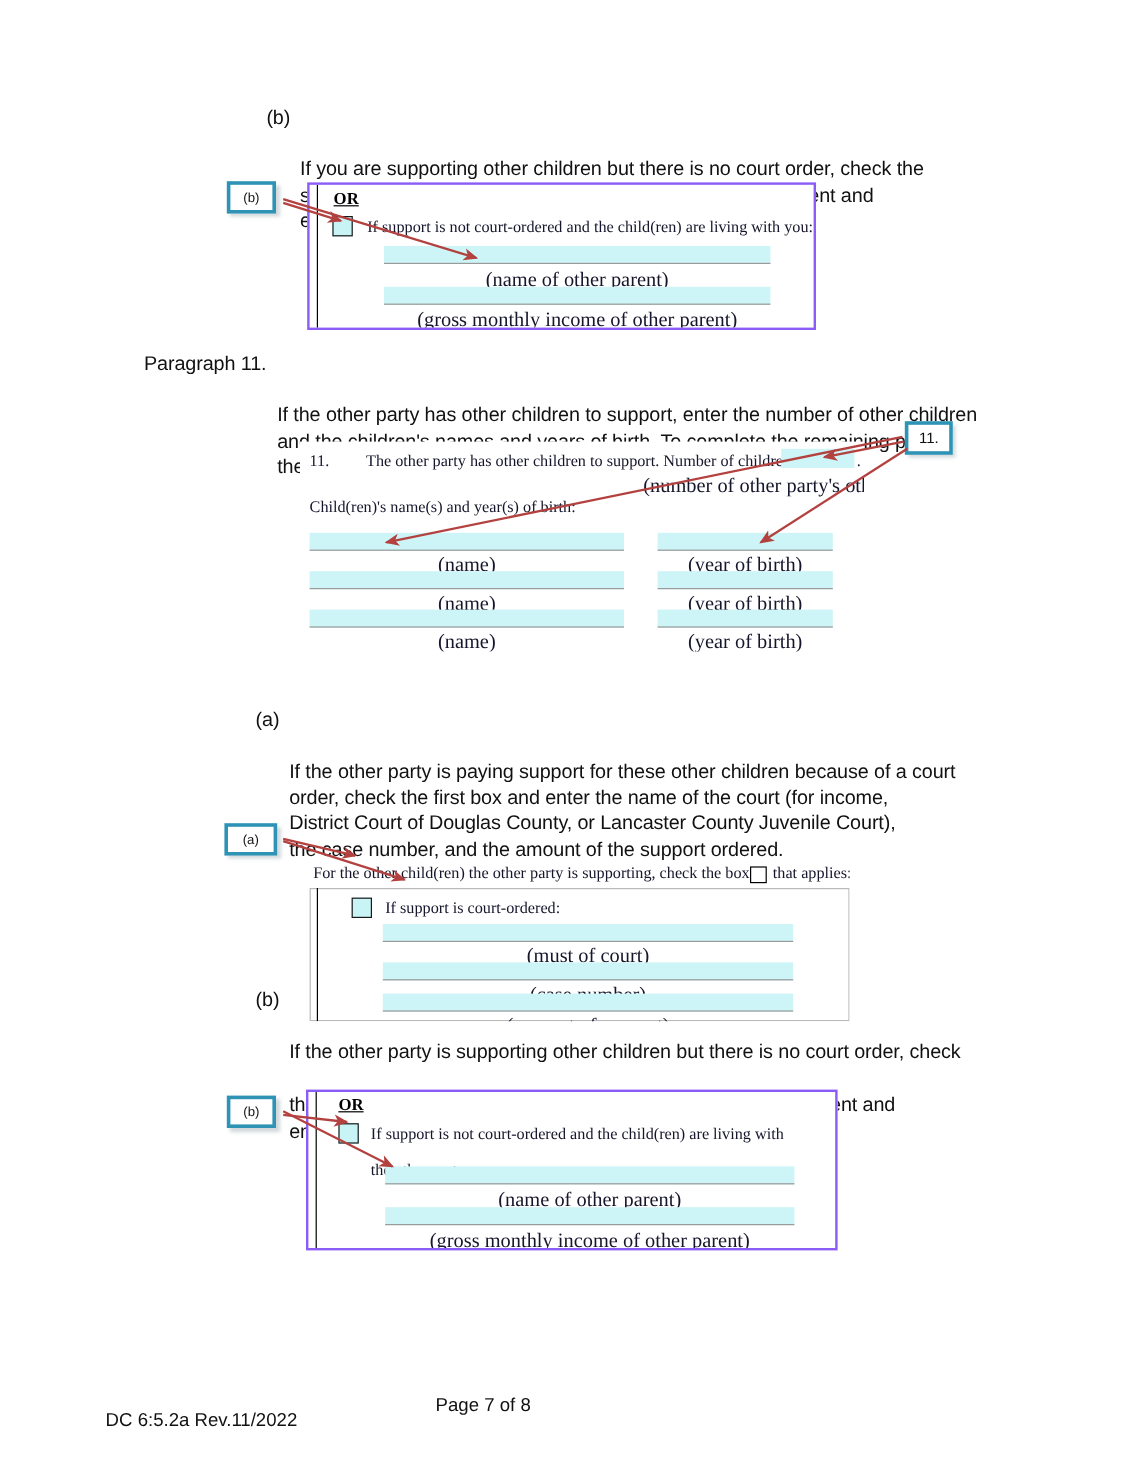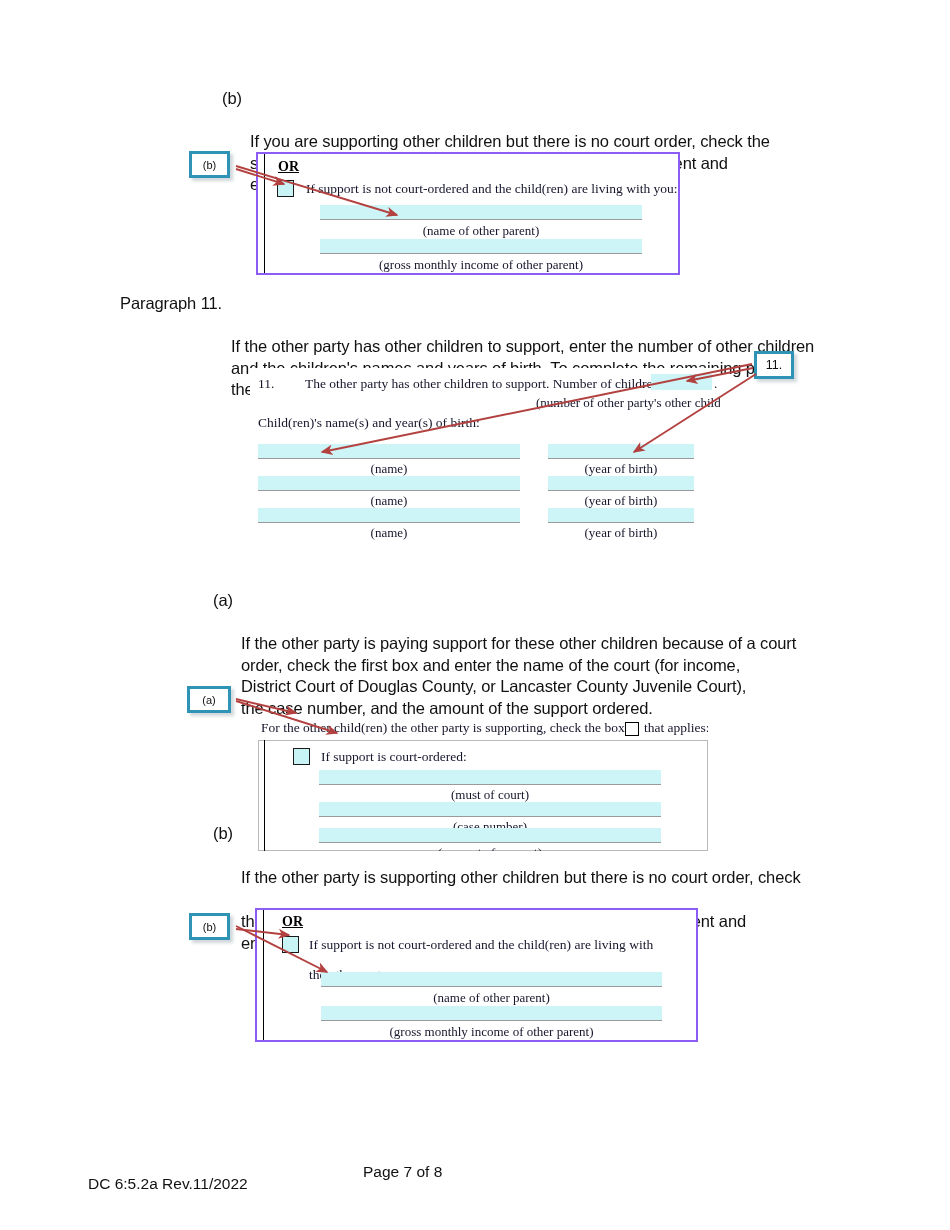--- a/index.html
+++ b/index.html
@@ -95,21 +95,21 @@
     background: #cdf4f6;
     border-bottom: 1px solid #9a9a9a;
     box-sizing: border-box;
   }
   .fieldfill.nolinebtm {
     border-bottom: none;
   }
   .caption {
     position: absolute;
     font-family: "Liberation Serif", serif;
-    font-size: 13px;
+    font-size: 17px;
     color: #15152b;
     text-align: center;
     white-space: nowrap;
   }
 
   
   .callout {
     position: absolute;
     background: #ffffff;
     border: 3px solid #2f93b5;

